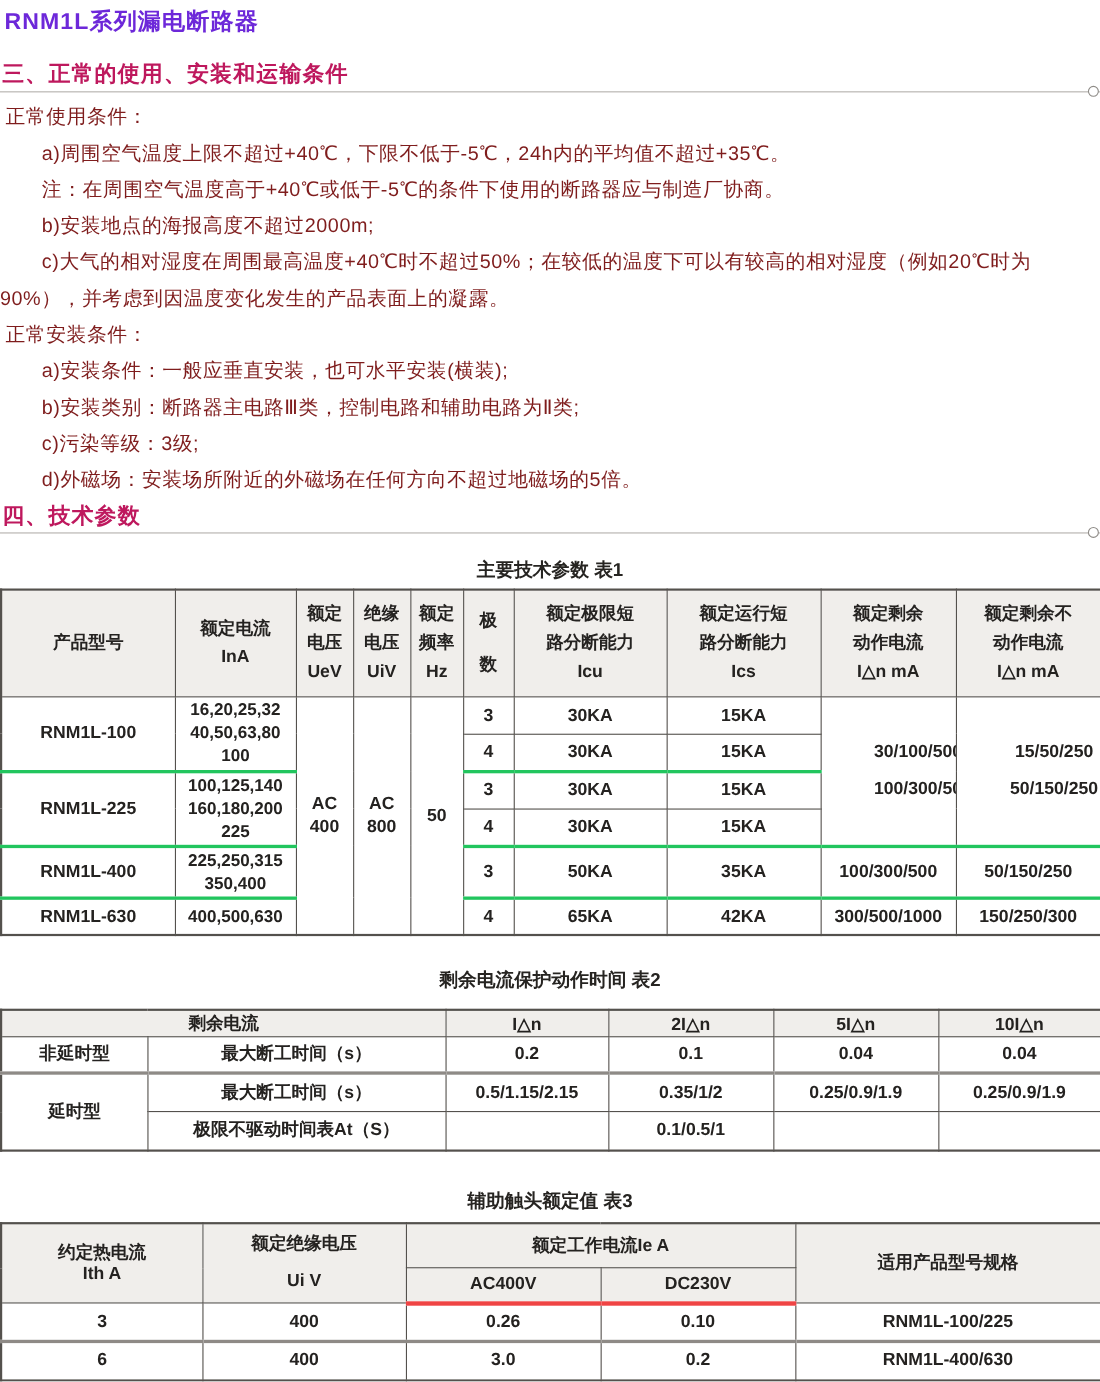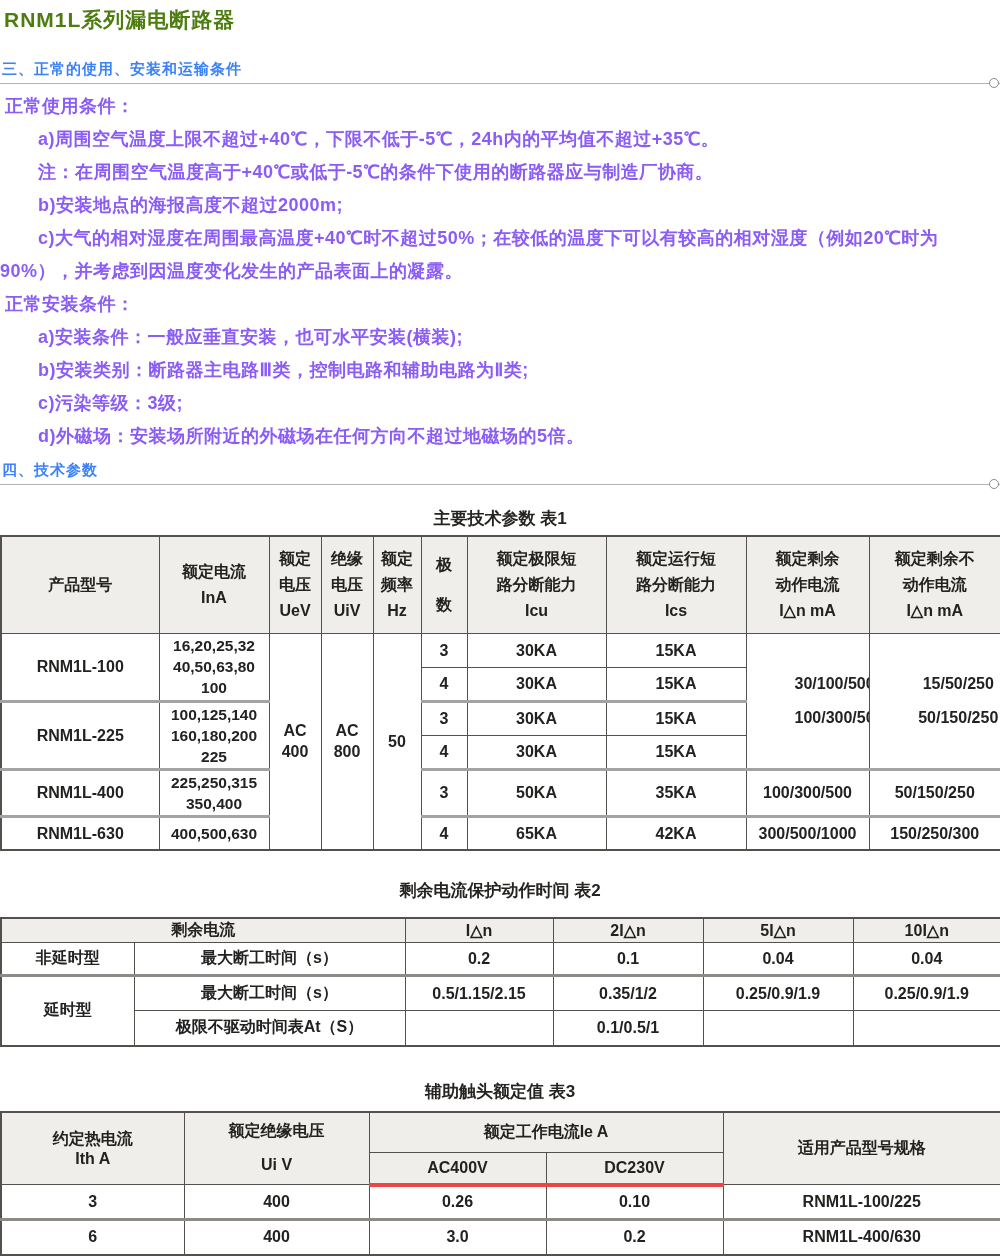--- a/index.html
+++ b/index.html
@@ -5,39 +5,39 @@
   * { box-sizing: border-box; margin: 0; padding: 0; }
   html, body { background: #ffffff; }
   body {
     width: 1000px; height: 1256px; overflow: hidden;
     font-family: "Liberation Sans", sans-serif;
     color: #1f1d1a;
   }
   .page { width: 1000px; padding-top: 6px; }
 
   .doc-title {
-    color: #4d7c0f; font-size: 21px; line-height: 24px;
+    color: #6d28d9; font-size: 21px; line-height: 24px;
     font-weight: bold; margin: 2px 0 0 4px; letter-spacing: 1px;
   }
   .sec-heading {
-    color: #3b82f6; font-size: 15px; line-height: 23px;
+    color: #be185d; font-size: 20px; line-height: 23px;
     font-weight: bold; margin: 25px 0 0 2px; letter-spacing: 1px;
   }
   .sec-heading.second { margin-top: 10px; }
   .rule { position: relative; border-top: 1px solid #b3b0ac; margin-top: 3px; width: 1000px; }
   .rule-dot {
     position: absolute; right: 1px; top: -6px; display: block;
     width: 10px; height: 10px; border: 1px solid #8e8b87; border-radius: 50%;
     background: #fff;
   }
 
   .body-copy { margin-top: 11px; }
   .body-copy p {
     font-size: 18px; line-height: 23px; margin-bottom: 10px;
-    font-weight: 700; color: #8b5cf6; letter-spacing: 0.5px;
+    font-weight: 400; color: #7f1d1d; letter-spacing: 0.5px;
   }
   .body-copy p.ind { padding-left: 38px; }
   .body-copy p.flush { padding-left: 5px; }
   .body-copy p.flush0 { padding-left: 0; }
 
   .tbl-title {
     text-align: center; font-size: 17px; line-height: 21px;
     font-weight: bold; color: #262421;
   }
   .tbl-title.tt1 { margin: 23px 0 6px; }
@@ -55,21 +55,21 @@
   }
   thead th { background: #f0eeeb; }
   .pre { white-space: pre-line; }
 
   
   .t1 thead th { height: 97px; line-height: 26px; }
   .t1 thead th.lh40 { line-height: 40px; }
   .t1 tbody td { height: 34px; line-height: 21px; }
   .t1 tbody td.cur { font-size: 15.5px; letter-spacing: 0; }
   .t1 tbody td.lh34 { line-height: 34px; padding-left: 48px; }
-  .t1 tr.grp > td { border-top: 3px solid #a3a3a3; }
+  .t1 tr.grp > td { border-top: 3px solid #22c55e; }
   .t1 tr.sub > td { border-top: 1px solid #55524e; }
 
   
   .t2 thead th { height: 18px; }
   .t2 tbody td { height: 33px; }
   .t2 tr.tall td { height: 35px; }
   .t2 tr.heavy > td { border-top: 3px solid #8e8a86; }
 
   
   .t3 thead tr.hr1 th { height: 41px; }

